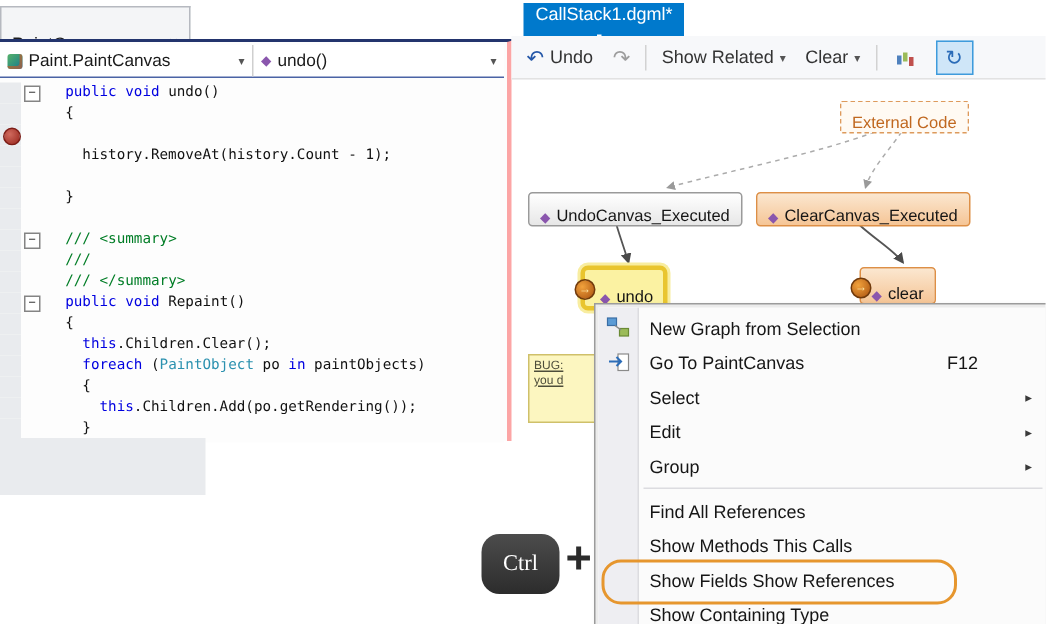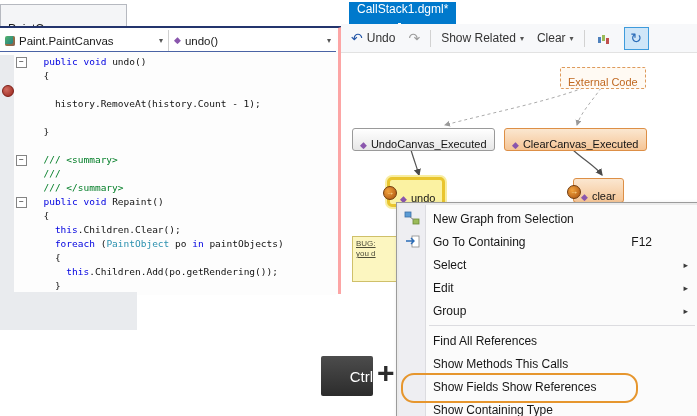--- a/index.html
+++ b/index.html
@@ -85,23 +85,23 @@
   .ctx-item{position:relative;height:23px;display:flex;align-items:center;padding-left:34px;padding-right:8px;
     font-size:12px;color:#161616;}
   .ctx-item .shortcut{margin-left:auto;padding-right:38px;color:#161616;}
   .ctx-item .sub{margin-left:auto;font-size:9px;color:#3a3a3a;padding-right:2px;}
   .ctx-sep{height:1px;background:#dcdce0;margin:3px 3px 3px 30px;}
   .mi{position:absolute;left:5px;top:3px;width:17px;height:17px;}
   .ring{position:absolute;left:2px;top:168px;width:233px;height:26px;border:2px solid #e6962e;border-radius:13px;
     pointer-events:none;z-index:60;}
 
   
-  .key{position:absolute;left:321px;top:356px;width:52px;height:40px;border-radius:2px;
-    background:linear-gradient(#4c4c4c,#2c2c2c);color:#fff;display:flex;align-items:center;justify-content:flex-end;
-    font-size:15px;z-index:40;}
+  .key{position:absolute;left:321px;top:356px;width:52px;height:40px;border-radius:12px;
+    background:linear-gradient(#4c4c4c,#2c2c2c);color:#fff;display:flex;align-items:center;justify-content:center;
+    font-size:15px;z-index:40;font-family:Liberation Serif, serif;}
   .plus{position:absolute;left:377px;top:356px;font-size:30px;font-weight:bold;color:#2b2b2b;z-index:40;}
 </style>
 </head>
 <body>
 
 <div id="screen">
 
   <div>
     <div class="doc-tab-left">
       <span>PaintCanvas.cs</span>
@@ -233,21 +233,21 @@
           <line x1="6" y1="7" x2="10" y2="10" stroke="#888" stroke-width="1"></line>
         </svg>
         <span>New Graph from Selection</span>
       </div>
 
       <div class="ctx-item">
         <svg class="mi" viewBox="0 0 17 17">
           <rect x="8" y="3" width="7" height="11" fill="#fff" stroke="#8a8a8a" stroke-width="0.8"></rect>
           <path d="M2,8 L10,8 M7,5 L10,8 L7,11" stroke="#2b6cb8" stroke-width="1.4" fill="none"></path>
         </svg>
-        <span>Go To Containing</span>
+        <span>Go To PaintCanvas</span>
         <span class="shortcut">F12</span>
       </div>
 
       <div class="ctx-item">
         <span>Select</span>
         <span class="sub">▸</span>
       </div>
 
       <div class="ctx-item">
         <span>Edit</span>

